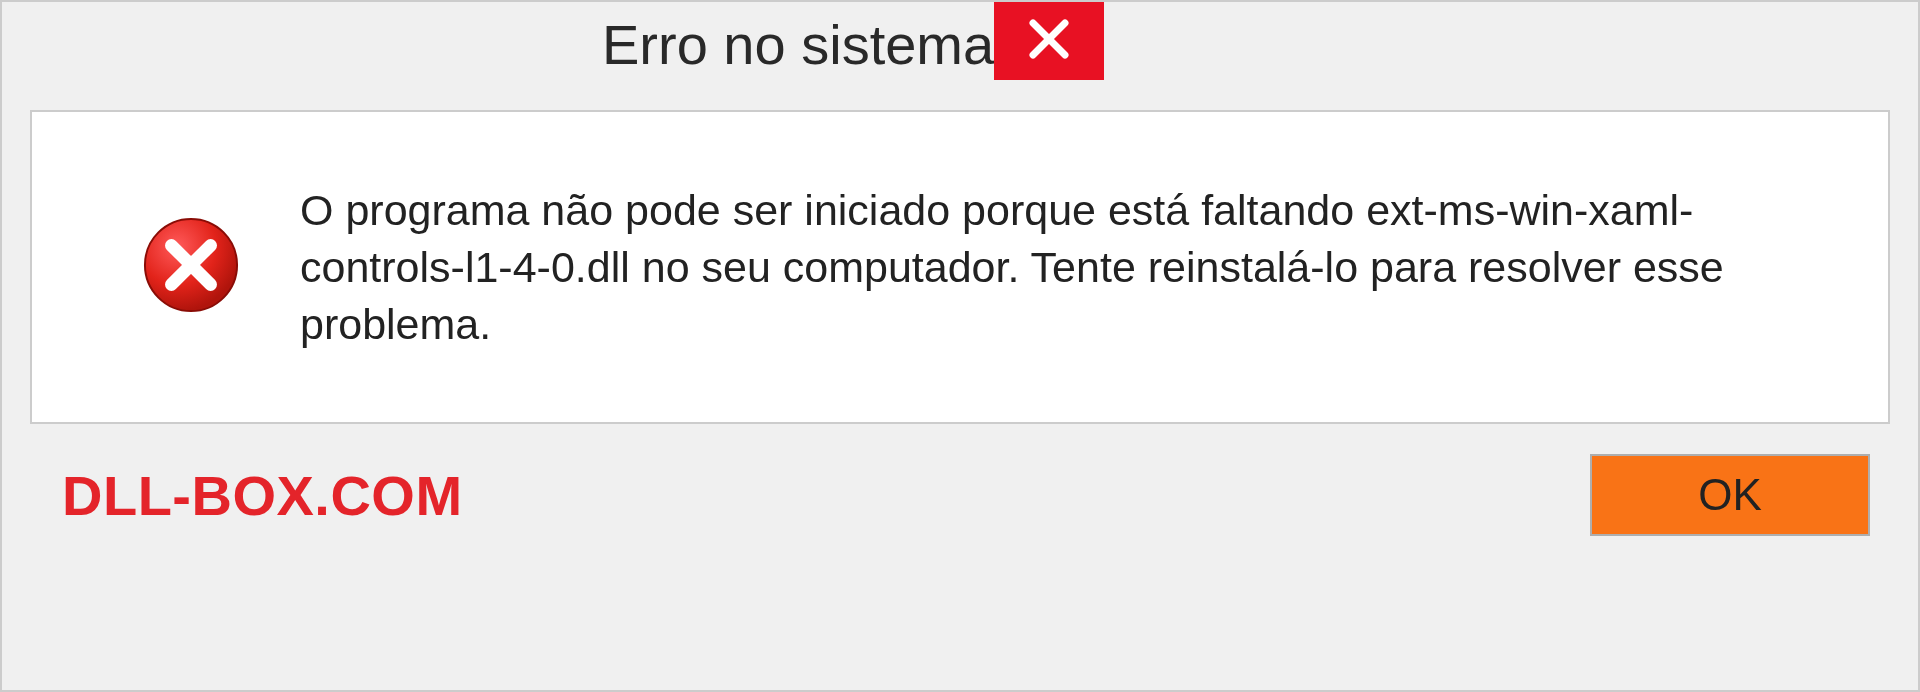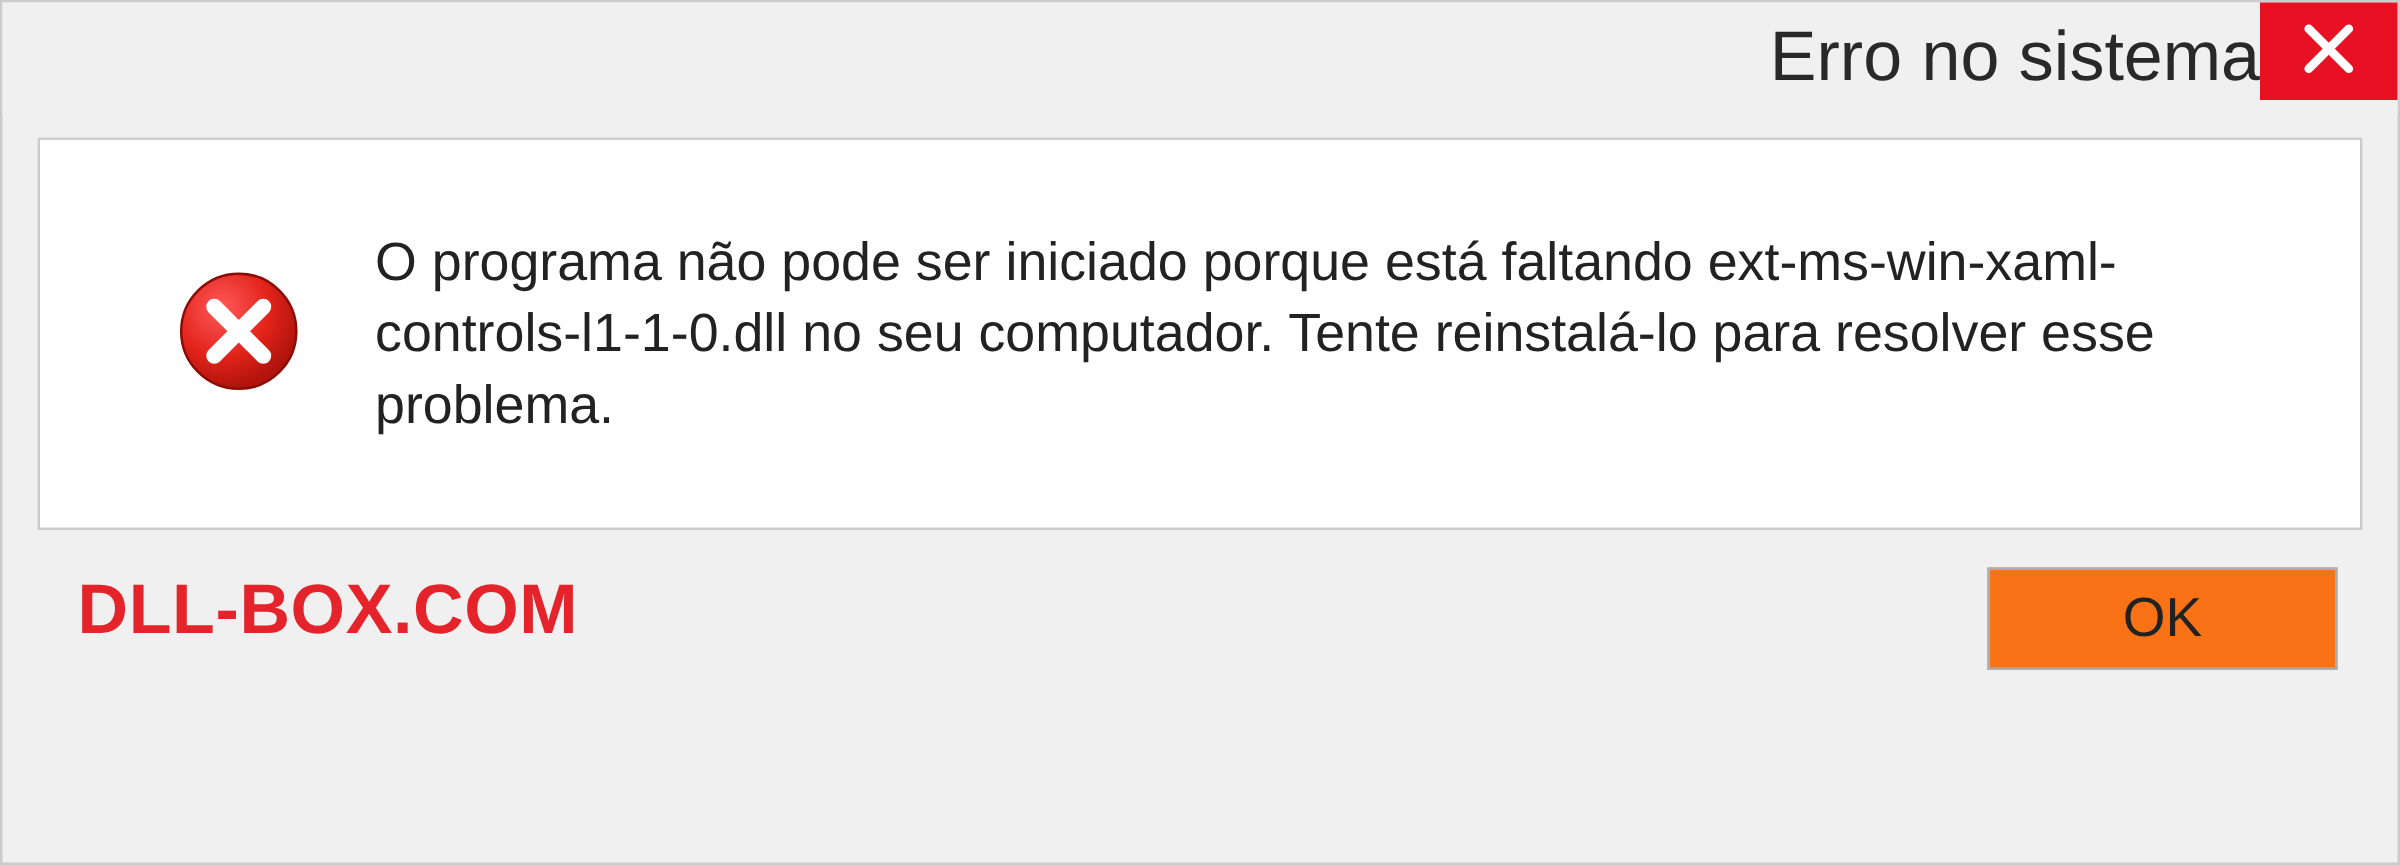--- a/index.html
+++ b/index.html
@@ -19,21 +19,21 @@
       height: 100%;
       background: #f0f0f0;
       border: 2px solid #cccccc;
       display: flex;
       flex-direction: column;
     }
     .titlebar {
       height: 90px;
       display: flex;
       align-items: flex-start;
-      justify-content: flex-end;
+      justify-content: flex-start;
       padding-left: 600px;
       background: #f0f0f0;
     }
     .titlebar-title {
       font-size: 56px;
       color: #292929;
       padding-top: 10px;
       font-weight: 400;
     }
     .close-btn {
@@ -66,21 +66,21 @@
       height: 98px;
     }
     .error-message {
       font-size: 43px;
       line-height: 1.32;
       color: #222222;
       font-weight: 400;
     }
     .footer {
       display: flex;
-      align-items: flex-start;
+      align-items: center;
       justify-content: space-between;
       padding: 30px 48px 30px 60px;
     }
     .watermark {
       font-size: 56px;
       font-weight: 800;
       color: #e4242a;
       letter-spacing: 0.5px;
       font-family: Arial, sans-serif;
     }
@@ -123,21 +123,21 @@
             <stop offset="0%" stop-color="#ff5a5a"></stop>
             <stop offset="60%" stop-color="#e2231a"></stop>
             <stop offset="100%" stop-color="#b0140c"></stop>
           </radialGradient>
         </defs>
         <circle cx="50" cy="50" r="47" fill="url(#redGrad)" stroke="#8a0c06" stroke-width="2"></circle>
         <line x1="30" y1="30" x2="70" y2="70" stroke="#ffffff" stroke-width="13" stroke-linecap="round"></line>
         <line x1="70" y1="30" x2="30" y2="70" stroke="#ffffff" stroke-width="13" stroke-linecap="round"></line>
       </svg>
     </div>
-    <div class="error-message">O programa não pode ser iniciado porque está faltando ext-ms-win-xaml-controls-l1-1-0.dll no seu computador. Tente reinstalá-lo para resolver esse problema.</div>
+    <div class="error-message">O programa não pode ser iniciado porque está faltando ext-ms-win-xaml-controls-l1-4-0.dll no seu computador. Tente reinstalá-lo para resolver esse problema.</div>
   </div>
 
   <div class="footer">
     <div class="watermark">DLL-BOX.COM</div>
     <button class="ok-btn">OK</button>
   </div>
 
 </div>
 
 </body></html>

